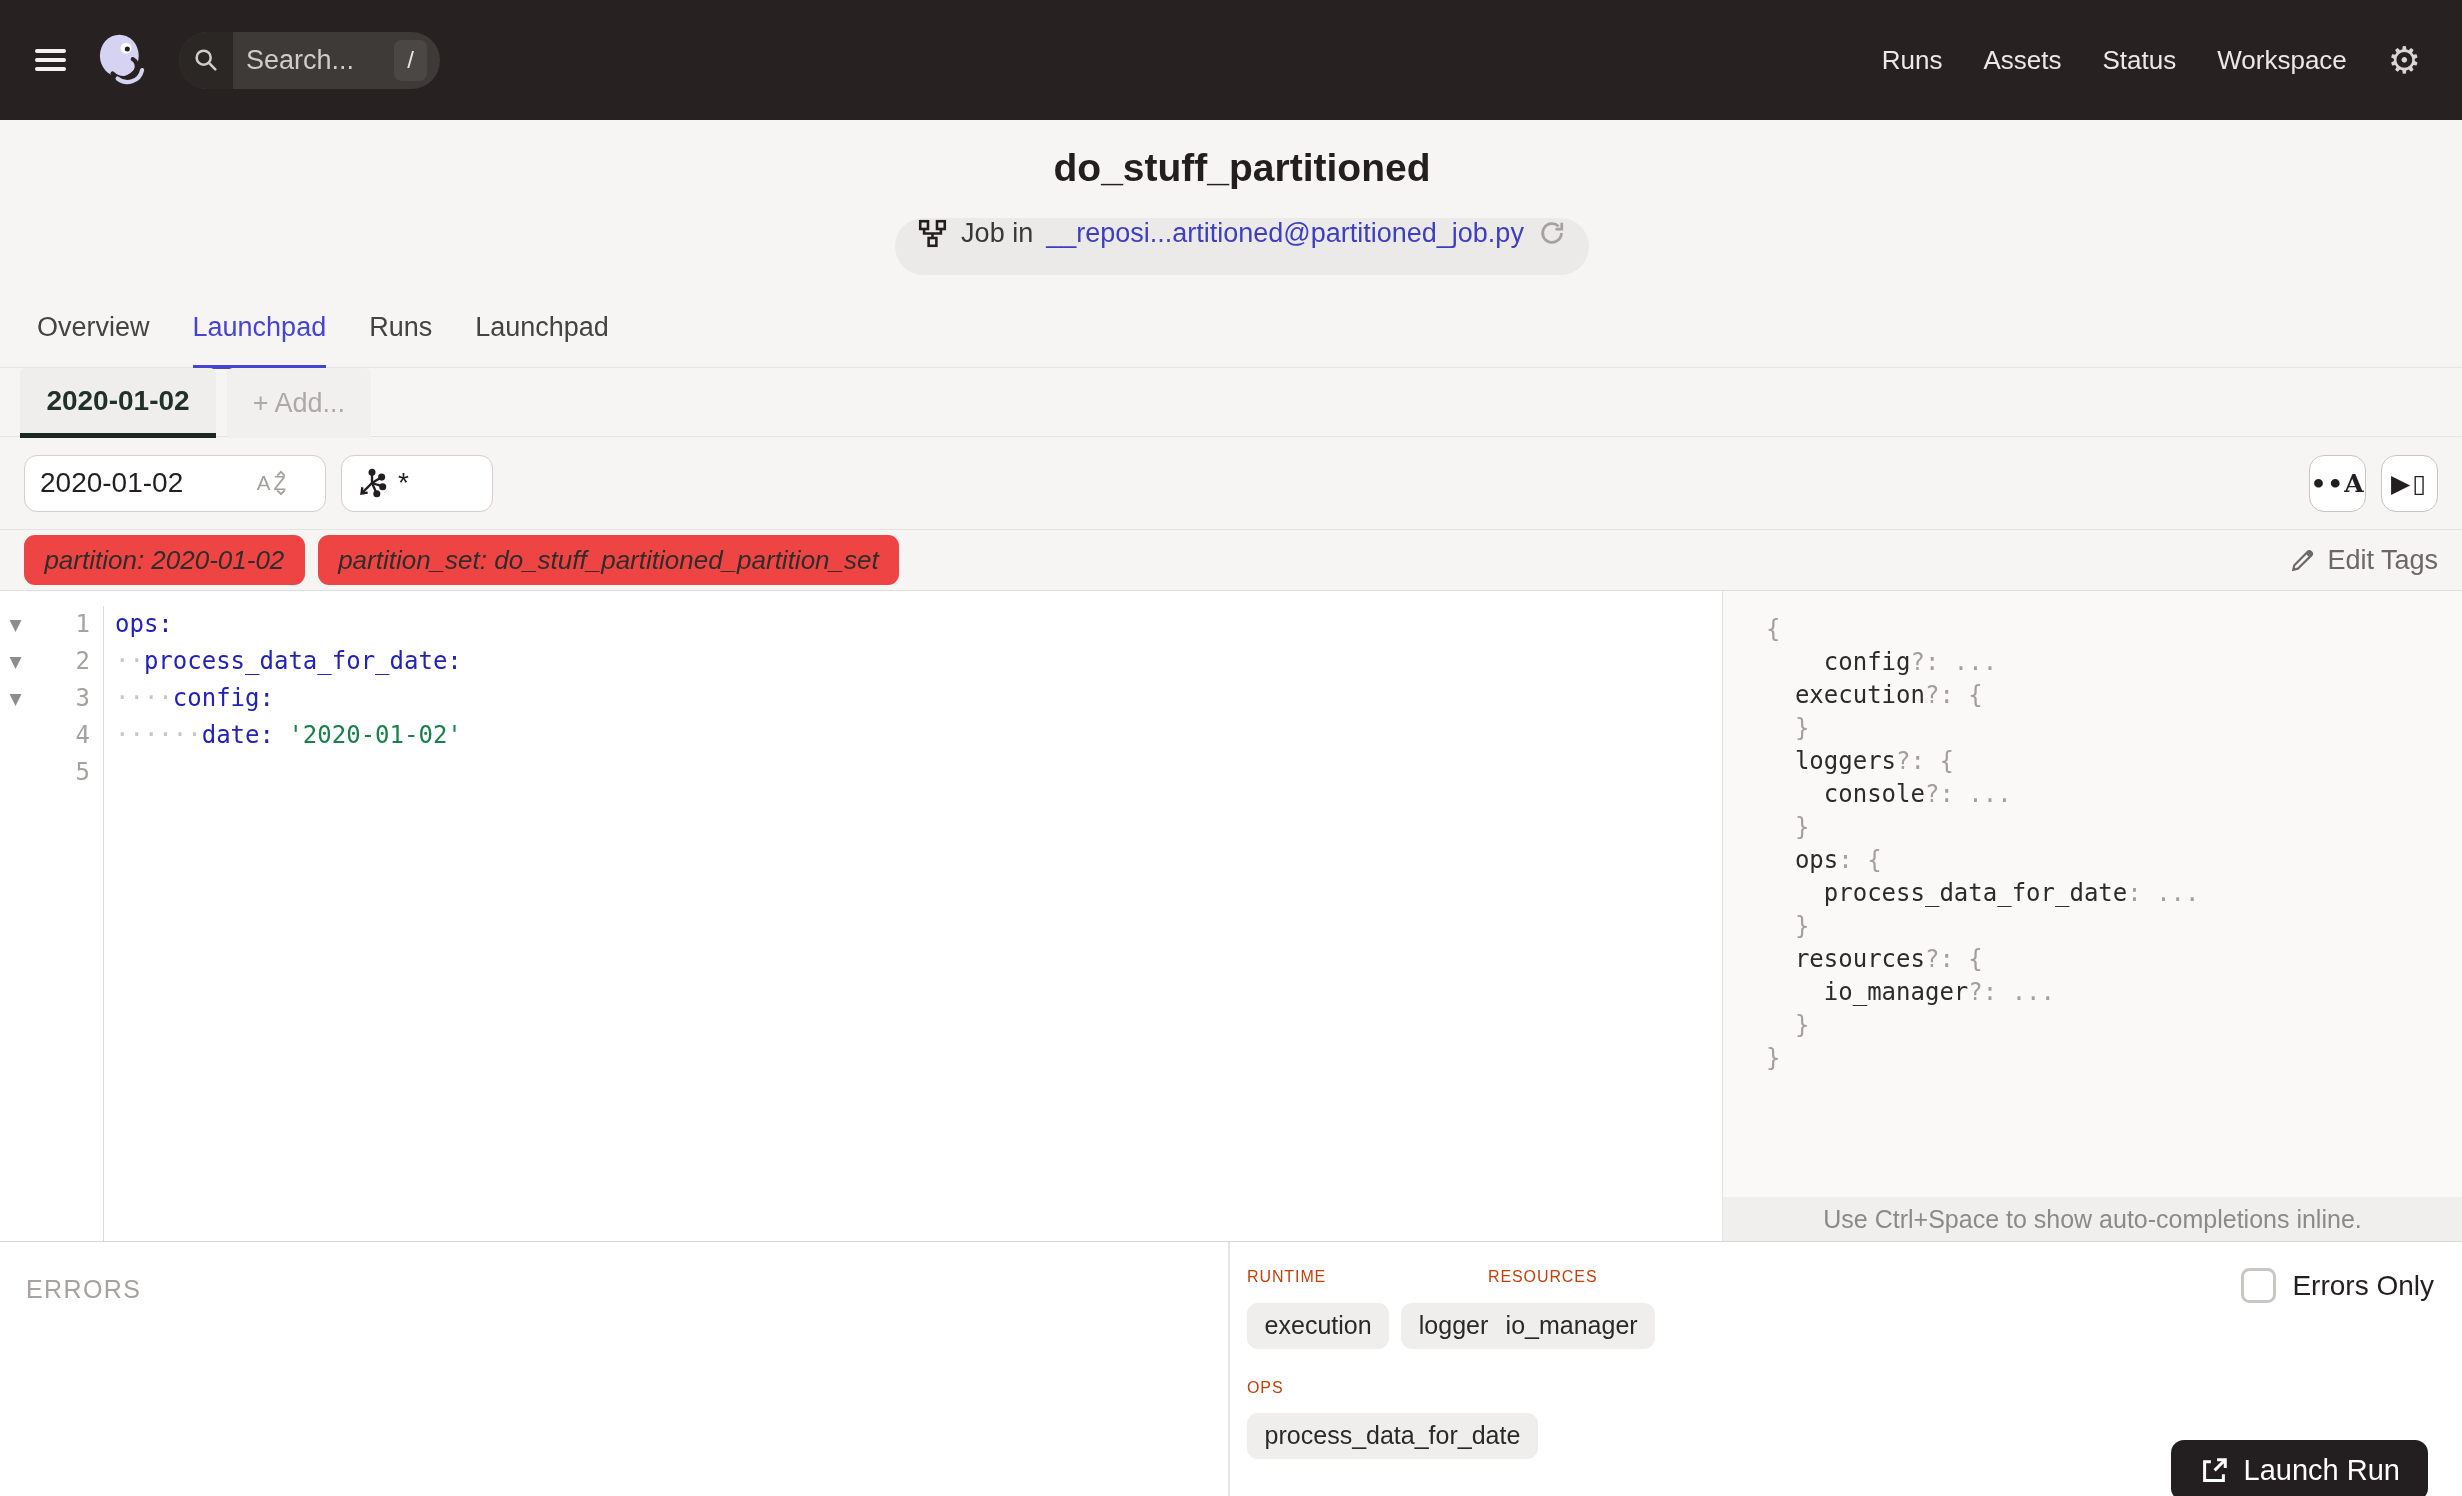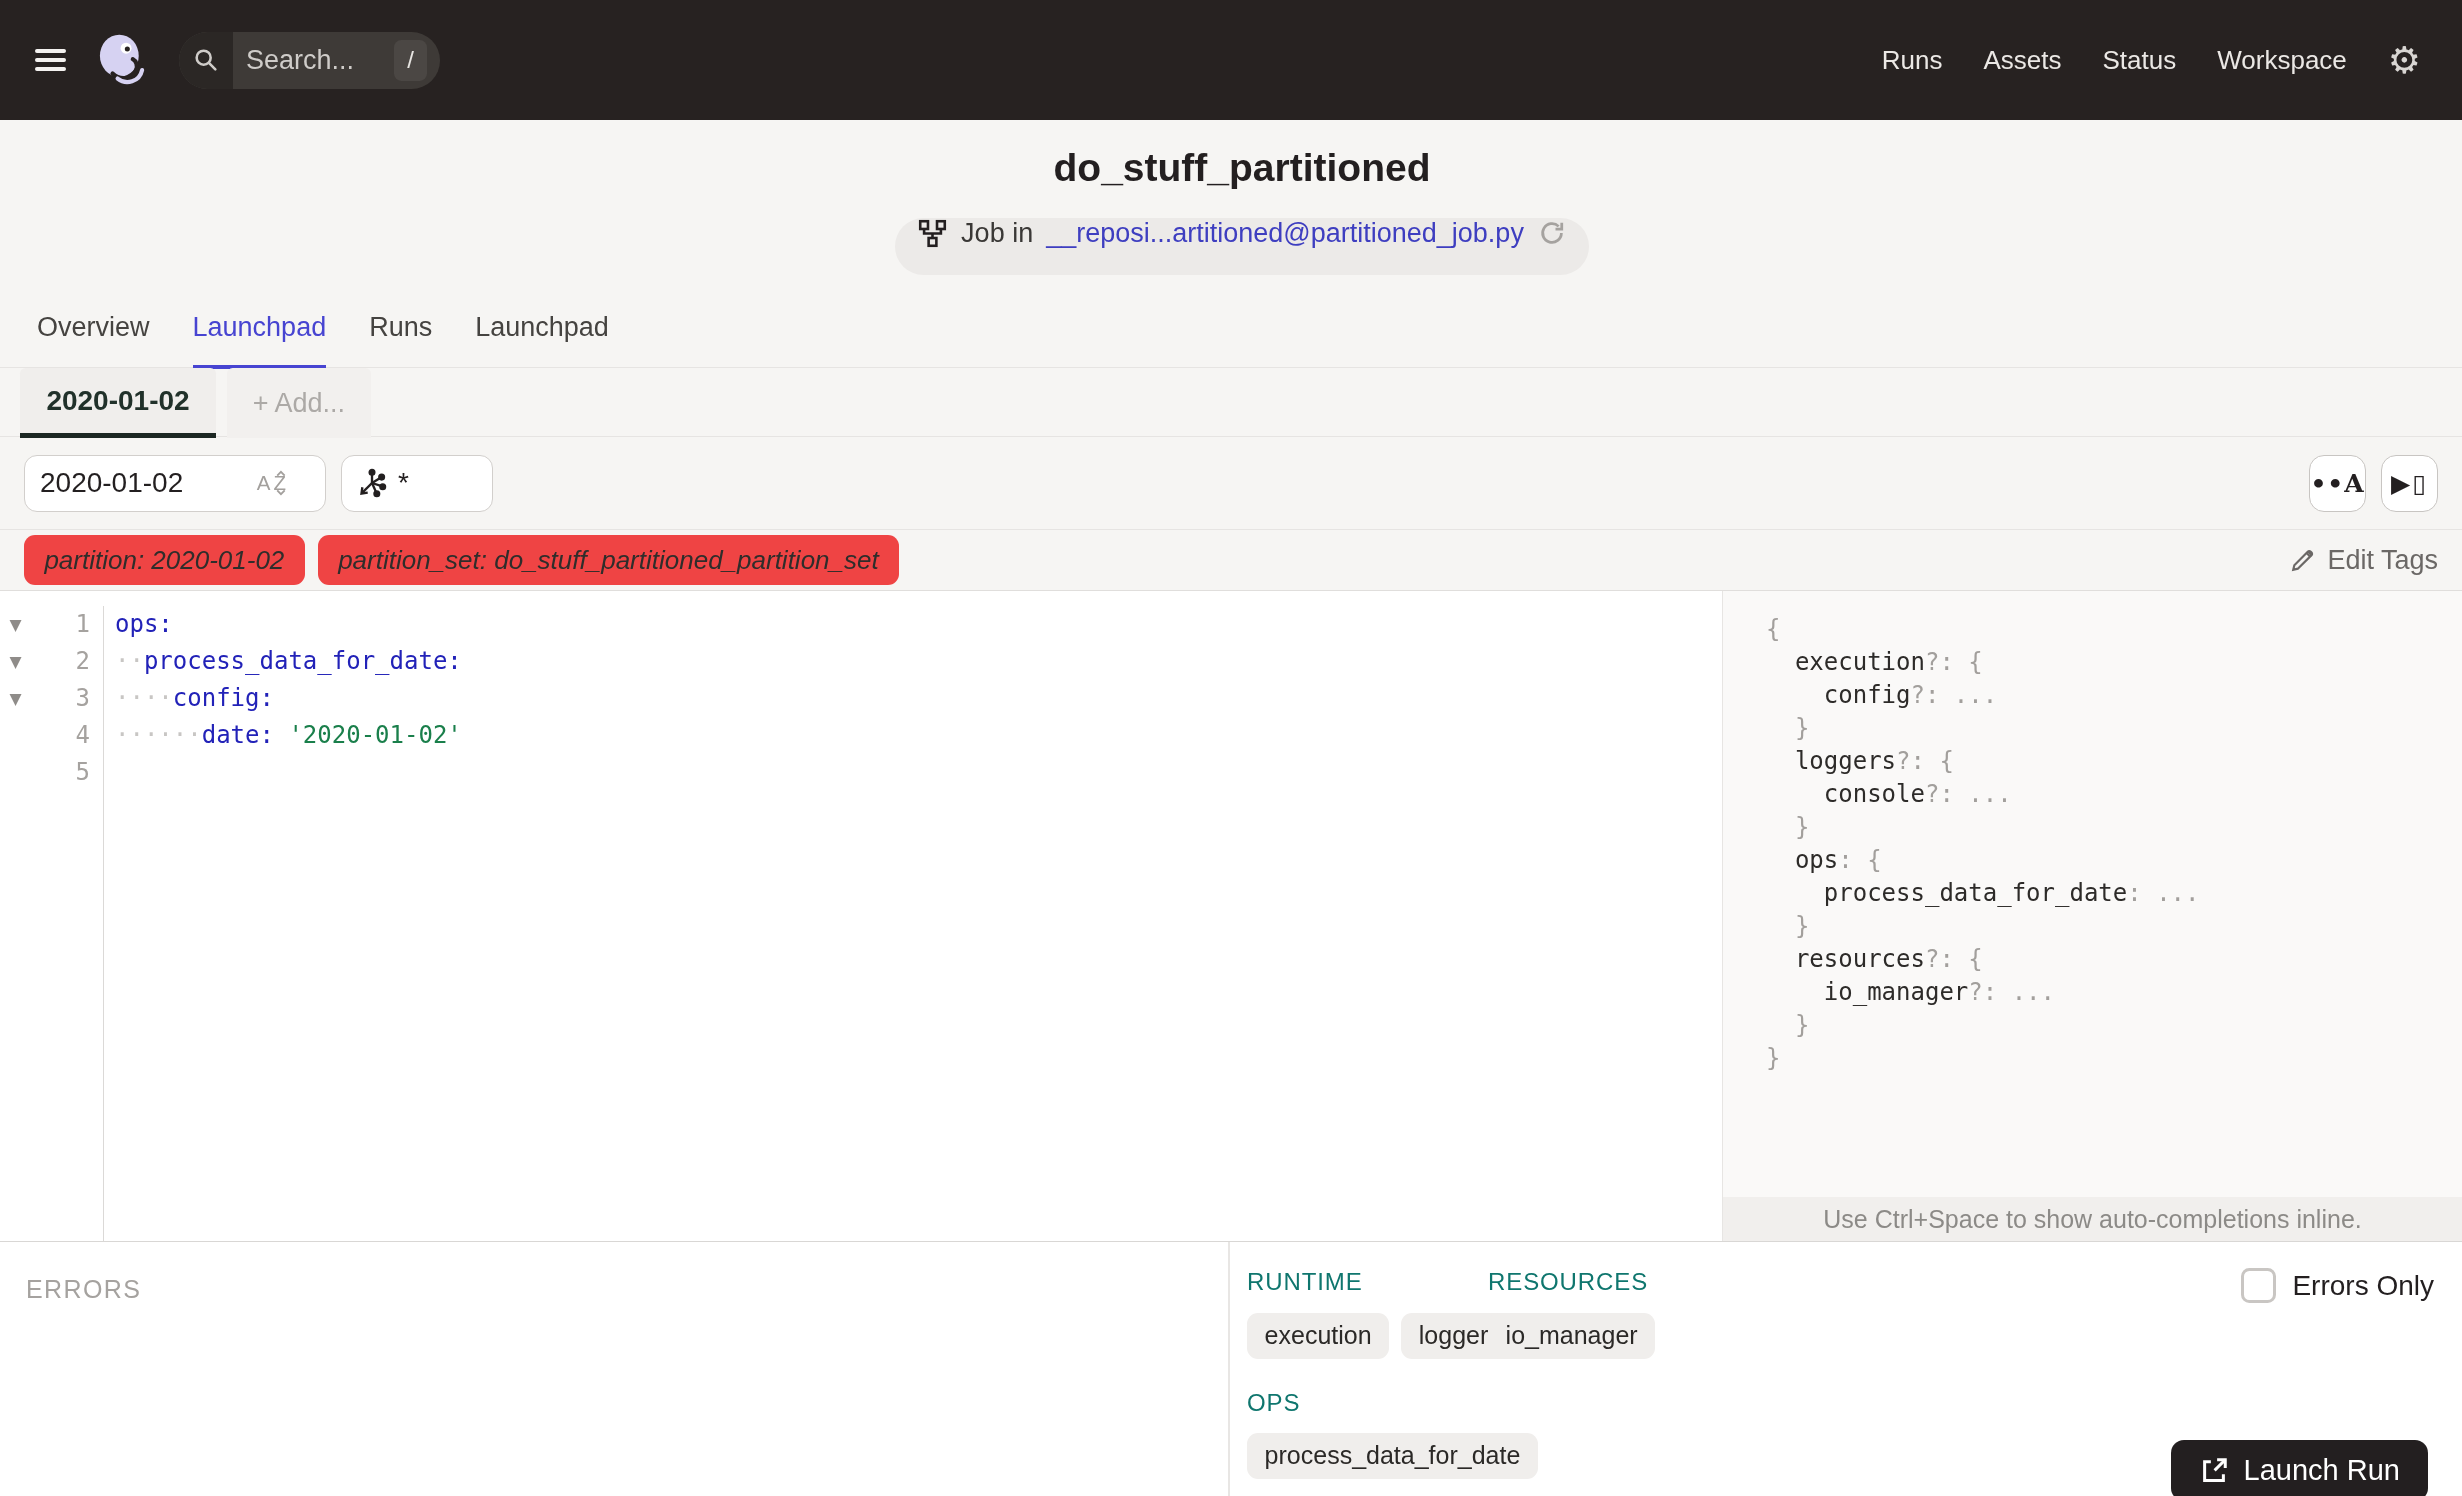--- a/index.html
+++ b/index.html
@@ -76,21 +76,21 @@
   .s-row { white-space:pre; }
   .sk-txt { color:#2D2B29; }
   .sk-dim { color:#A29F9C; }
   .schema-hint { position:absolute; left:0; right:0; bottom:0; height:44px; background:#F1EFED; display:flex; align-items:center; justify-content:center; font-family:"Liberation Sans",sans-serif; font-size:25px; color:#8C8A87; }
 
   
   .bottom { height:282px; background:#FFFFFF; border-top:1.9px solid #D9D7D5; position:relative; }
   .errors-label { position:absolute; left:26px; top:33px; font-size:25px; color:#A5A29F; letter-spacing:1.4px; }
   .bottom-divider { position:absolute; left:1228px; top:0; bottom:0; width:1.9px; background:#E8E6E4; }
   .sections { position:absolute; left:1247px; top:26px; display:grid; grid-template-columns:241px 1fr; row-gap:30px; }
-  .sec-title { font-size:24px; color:#0f766e; letter-spacing:0.9px; }
+  .sec-title { font-size:16px; color:#c2410c; letter-spacing:0.9px; }
   .chip-row { display:flex; gap:12px; margin-top:16.7px; white-space:nowrap; }
   .chip { background:#F0EEEC; border-radius:11px; padding:8.3px 17.6px; font-size:25px; color:#2B2927; cursor:pointer; }
   .errors-only { position:absolute; right:28px; top:26px; display:flex; align-items:center; gap:16.7px; cursor:pointer; }
   .checkbox { width:35px; height:35px; border:3.2px solid #C9C6C3; border-radius:8.3px; background:#FFFFFF; }
   .errors-only-label { font-size:28px; color:#231F20; }
   .launch-btn { position:absolute; right:34px; bottom:22px; height:61px; background:#231F20; color:#FFFFFF; border:none; border-radius:13px; display:flex; align-items:center; gap:15px; padding:0 28px; font-size:29px; font-family:"Liberation Sans",sans-serif; cursor:pointer; }
 
   svg { display:block; }
 </style>
 </head>
@@ -252,22 +252,22 @@
         <div class="c-row"><span class="tk-ind">··</span><span class="tk-key">process_data_for_date:</span></div>
         <div class="c-row"><span class="tk-ind">····</span><span class="tk-key">config:</span></div>
         <div class="c-row"><span class="tk-ind">······</span><span class="tk-key">date:</span><span class="tk-sp"> </span><span class="tk-str">'2020-01-02'</span></div>
         <div class="c-row"></div>
       </div>
   </div>
 
   <div class="schema-panel">
     <div>
         <div class="s-row"><span class="sk-dim">{</span></div>
+        <div class="s-row"><span class="sk-txt">    config</span><span class="sk-dim">?: ...</span></div>
         <div class="s-row"><span class="sk-txt">  execution</span><span class="sk-dim">?: {</span></div>
-        <div class="s-row"><span class="sk-txt">    config</span><span class="sk-dim">?: ...</span></div>
         <div class="s-row"><span class="sk-dim">  }</span></div>
         <div class="s-row"><span class="sk-txt">  loggers</span><span class="sk-dim">?: {</span></div>
         <div class="s-row"><span class="sk-txt">    console</span><span class="sk-dim">?: ...</span></div>
         <div class="s-row"><span class="sk-dim">  }</span></div>
         <div class="s-row"><span class="sk-txt">  ops</span><span class="sk-dim">: {</span></div>
         <div class="s-row"><span class="sk-txt">    process_data_for_date</span><span class="sk-dim">: ...</span></div>
         <div class="s-row"><span class="sk-dim">  }</span></div>
         <div class="s-row"><span class="sk-txt">  resources</span><span class="sk-dim">?: {</span></div>
         <div class="s-row"><span class="sk-txt">    io_manager</span><span class="sk-dim">?: ...</span></div>
         <div class="s-row"><span class="sk-dim">  }</span></div>

